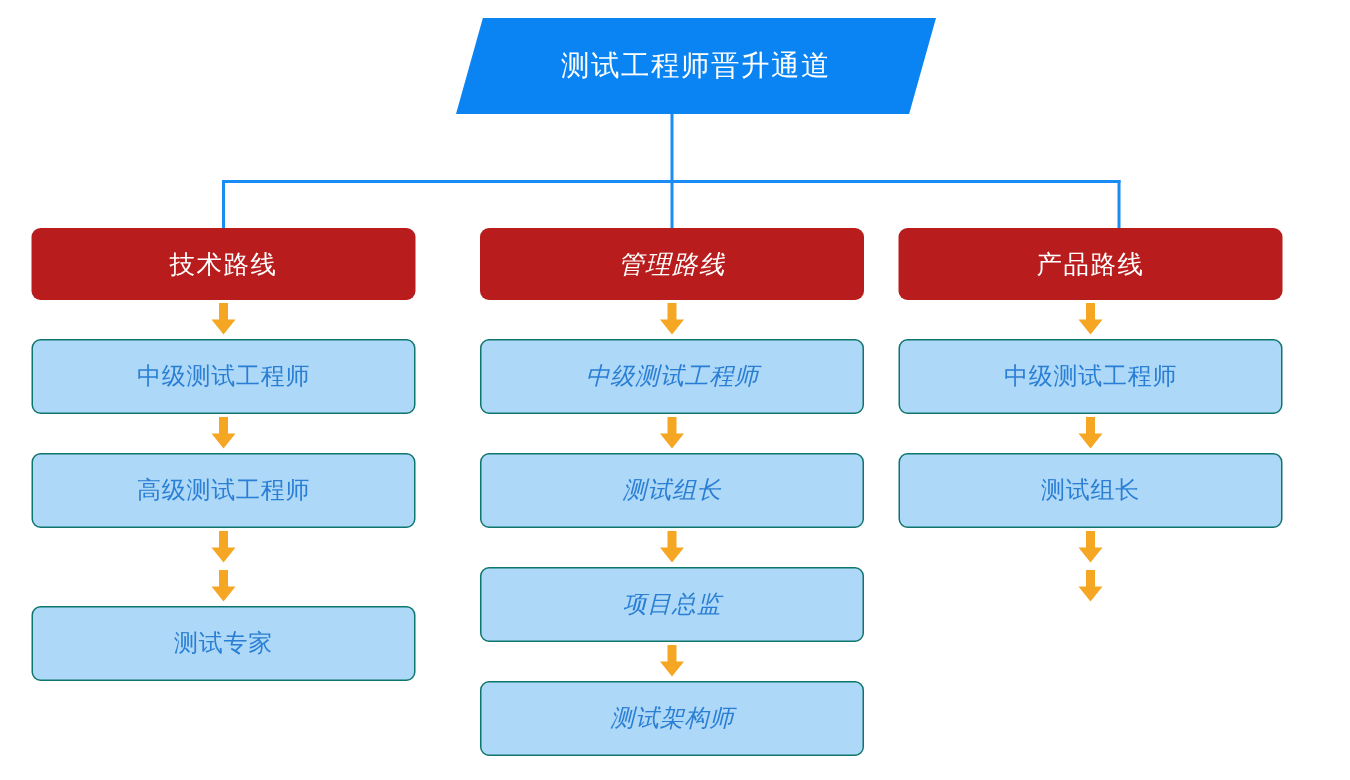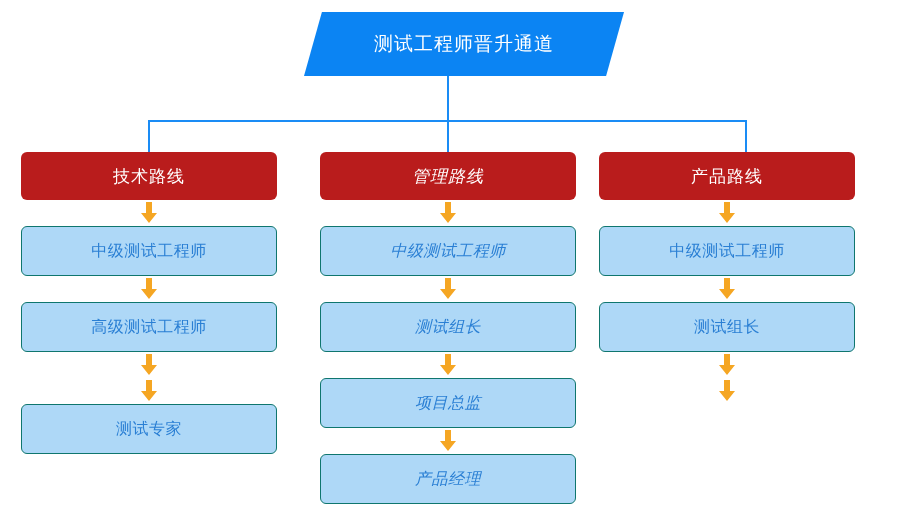--- a/index.html
+++ b/index.html
@@ -183,21 +183,21 @@
           <path d="M6 0 H12 V11 H17 L9 21 L1 11 H6 Z" fill="#f5a623"></path>
         </svg>
       </div>
       <div class="node-box">项目总监</div>
 
       <div class="arrow">
         <svg width="18" height="22" viewBox="0 0 18 22" aria-hidden="true">
           <path d="M6 0 H12 V11 H17 L9 21 L1 11 H6 Z" fill="#f5a623"></path>
         </svg>
       </div>
-      <div class="node-box">产品经理</div>
+      <div class="node-box">测试架构师</div>
     </div>
 
     <div class="column c2">
       <div class="col-header">产品路线</div>
 
       <div class="arrow">
         <svg width="18" height="22" viewBox="0 0 18 22" aria-hidden="true">
           <path d="M6 0 H12 V11 H17 L9 21 L1 11 H6 Z" fill="#f5a623"></path>
         </svg>
       </div>

